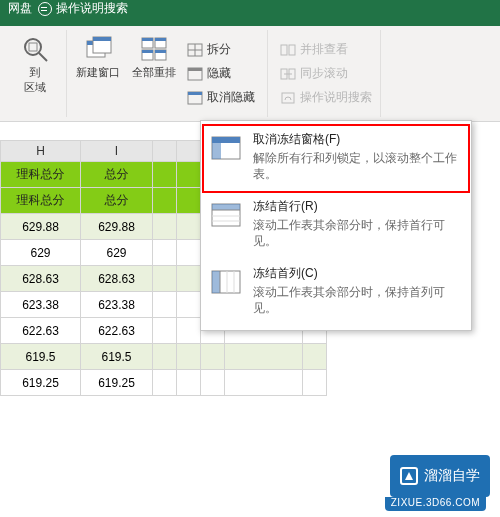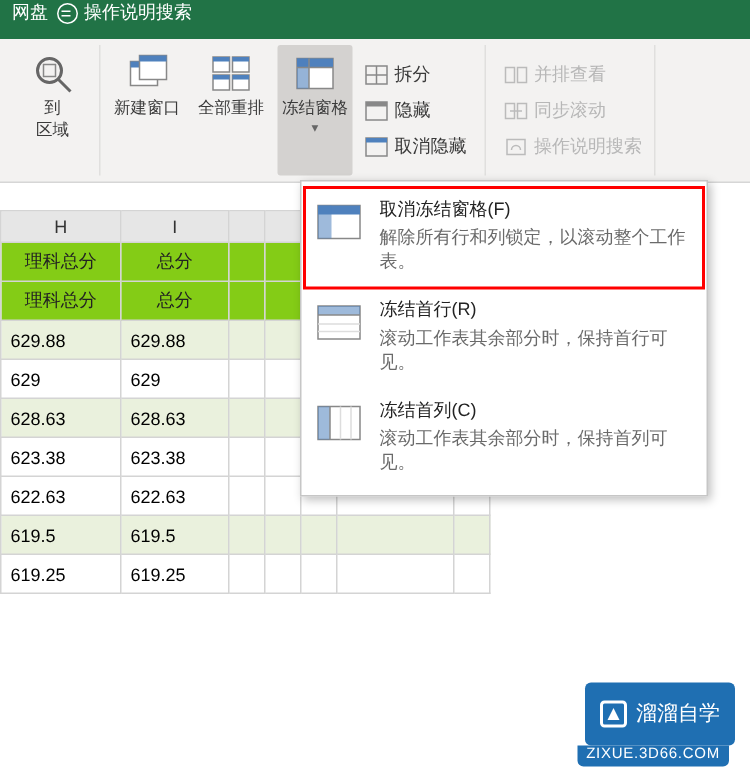--- a/index.html
+++ b/index.html
@@ -86,21 +86,21 @@
     height: 21px;
   }
   .sheet td { background:#fff; padding:0 6px; }
   .col-h { width: 80px; }
   .col-i { width: 72px; }
   .col-narrow { width: 24px; }
   .col-m { width: 78px; }
   .sheet .hdr-row td { background:#84cc16; color:#222; text-align:right; padding-right:6px;}
   .sheet .hdr-row .label-cell { text-align:center; }
   .sheet .green td { background:#eaf1dd; }
-  .sheet td.num { text-align:left;margin-top:39px; }
+  .sheet td.num { text-align:center;margin-top:39px; }
 
   .dropdown {
     position:absolute;
     left: 200px; top: 120px;
     width: 272px;
     background:#fff;
     border:1px solid #c6c6c6;
     box-shadow: 2px 2px 6px rgba(0,0,0,.25);
     padding: 4px 2px;
     z-index:10;
@@ -186,33 +186,20 @@
             <rect x="3" y="3" width="11" height="3" fill="#4f81bd"></rect>
             <rect x="16" y="3" width="11" height="10" fill="#fff" stroke="#888"></rect>
             <rect x="16" y="3" width="11" height="3" fill="#4f81bd"></rect>
             <rect x="3" y="15" width="11" height="10" fill="#fff" stroke="#888"></rect>
             <rect x="3" y="15" width="11" height="3" fill="#4f81bd"></rect>
             <rect x="16" y="15" width="11" height="10" fill="#fff" stroke="#888"></rect>
             <rect x="16" y="15" width="11" height="3" fill="#4f81bd"></rect>
           </svg>
       </span>
       <span class="label">全部重排</span>
-    </div>
-    <div class="big-btn active">
-      <span class="icon-box">
-        <svg class="svg-icon" width="30" height="28">
-            <rect x="3" y="4" width="24" height="20" fill="#fff" stroke="#888"></rect>
-            <rect x="3" y="4" width="24" height="6" fill="#4f81bd"></rect>
-            <rect x="3" y="4" width="8" height="20" fill="#4f81bd" opacity=".6"></rect>
-            <line x1="3" y1="10" x2="27" y2="10" stroke="#888"></line>
-            <line x1="11" y1="4" x2="11" y2="24" stroke="#888"></line>
-          </svg>
-      </span>
-      <span class="label">冻结窗格</span>
-      <span class="caret">▾</span>
     </div>
 
     <div class="small-list">
       <div class="small-item">
         <span class="ic">
           <svg width="16" height="14">
               <rect x="1" y="1" width="14" height="12" fill="none" stroke="#888"></rect>
               <line x1="8" y1="1" x2="8" y2="13" stroke="#888"></line>
               <line x1="1" y1="7" x2="15" y2="7" stroke="#888"></line>
             </svg>

